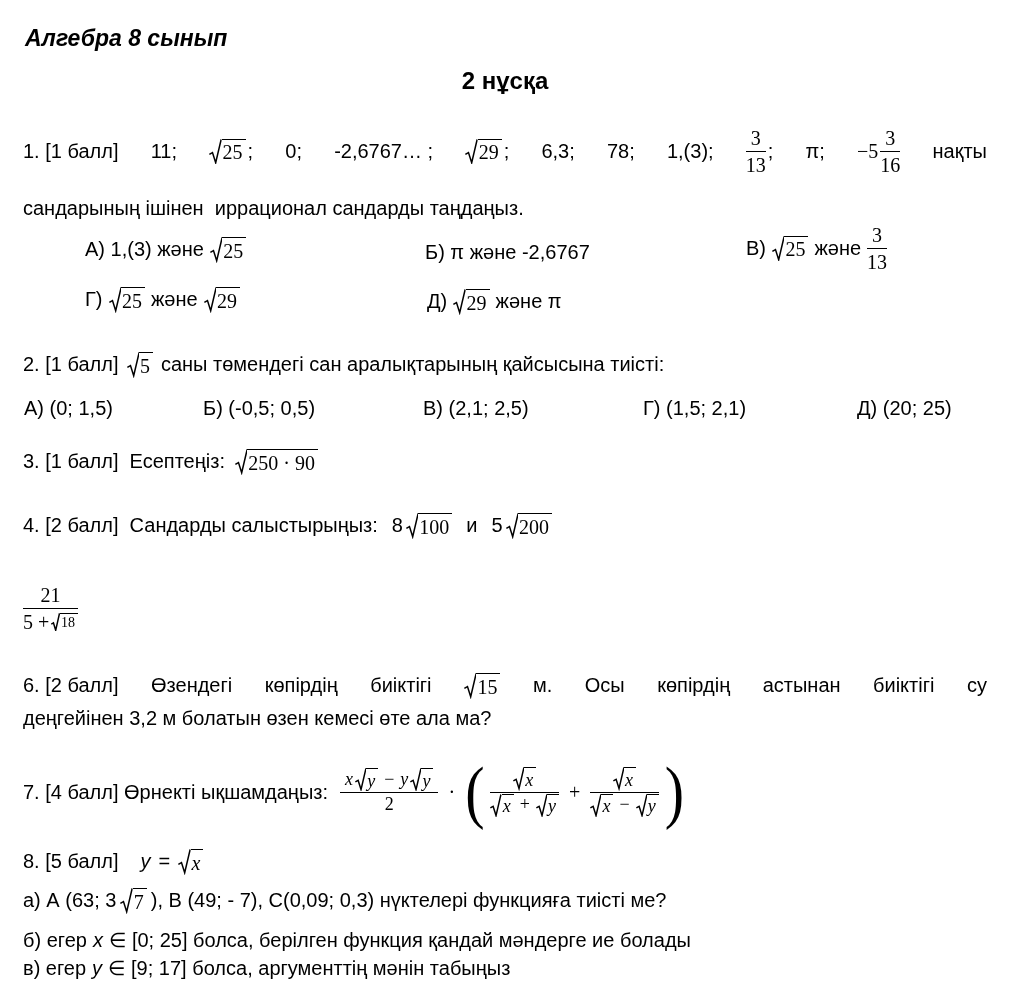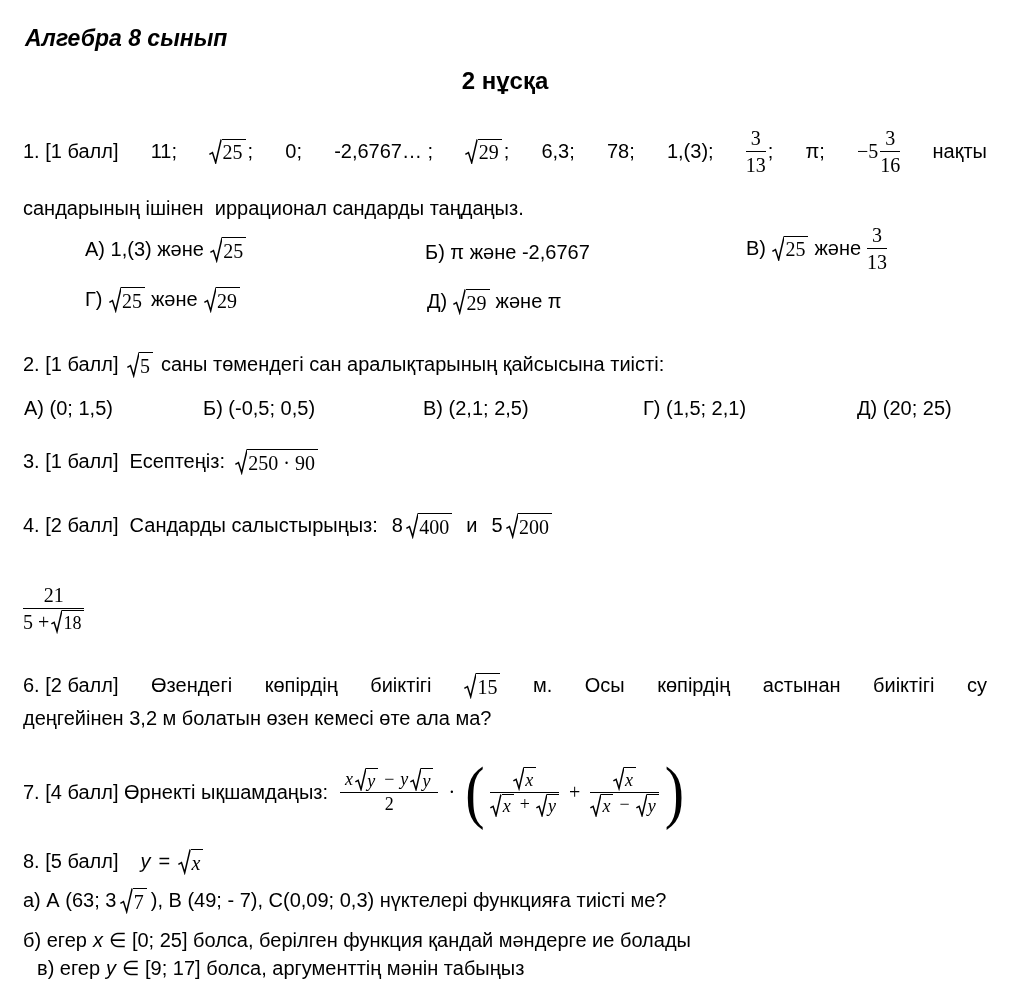--- a/index.html
+++ b/index.html
@@ -49,21 +49,21 @@
   .q3{left:23px;top:449px;}
   .q4{left:23px;top:513px;text-align:center;}
   .q5{left:23px;top:583px;}
   .q6l1{left:23px;top:673px;width:964px;display:flex;justify-content:space-between;align-items:center;}
   .q6l2{left:23px;top:707px;}
   .q7{left:23px;top:758px;}
   .q7 .frac{font-size:18px;}
   .q8h{left:23px;top:849px;}
   .q8a{left:23px;top:888px;}
   .q8b{left:23px;top:928px;}
-  .q8v{left:37px;top:956px;}
+  .q8v{left:23px;top:956px;}
   .mt20{font-size:20px;}
 </style>
 </head>
 <body>
 
 <div class="abs title">Алгебра 8 сынып</div>
 <div class="abs variant">2 нұсқа</div>
 
 <div class="abs q1l1">
   <span class="pw">1. [1 балл]</span>
@@ -162,37 +162,37 @@
         <path d="M0.3 12 L2.8 10.6 L5.4 18.6 L9.7 0.8 L10 0.8" fill="none" stroke="#000" stroke-width="1.5" vector-effect="non-scaling-stroke"></path>
       </svg><span class="rad">250 · 90</span></span>
 </div>
 
 <div class="abs row q4" style="gap:14px;">
   <span class="pw">4. [2 балл]  Сандарды салыстырыңыз:</span>
   <span class="pair">
     <span>8</span>
     <span class="sqrt mt20"><svg viewBox="0 0 10 20" preserveAspectRatio="none">
           <path d="M0.3 12 L2.8 10.6 L5.4 18.6 L9.7 0.8 L10 0.8" fill="none" stroke="#000" stroke-width="1.5" vector-effect="non-scaling-stroke"></path>
-        </svg><span class="rad">400</span></span>
+        </svg><span class="rad">100</span></span>
   </span>
   <span>и</span>
   <span class="pair">
     <span>5</span>
     <span class="sqrt mt20"><svg viewBox="0 0 10 20" preserveAspectRatio="none">
           <path d="M0.3 12 L2.8 10.6 L5.4 18.6 L9.7 0.8 L10 0.8" fill="none" stroke="#000" stroke-width="1.5" vector-effect="non-scaling-stroke"></path>
         </svg><span class="rad">200</span></span>
   </span>
 </div>
 
 <div class="abs row q5" style="gap:22px;">
   <span class="frac mt20">
     <span class="num">21</span>
     <span class="den drow">
       <span class="ser">5 +</span>
-      <span class="sqrt" style="font-size:18px;"><svg viewBox="0 0 10 20" preserveAspectRatio="none">
+      <span class="sqrt" style="font-size:14px;"><svg viewBox="0 0 10 20" preserveAspectRatio="none">
             <path d="M0.3 12 L2.8 10.6 L5.4 18.6 L9.7 0.8 L10 0.8" fill="none" stroke="#000" stroke-width="1.5" vector-effect="non-scaling-stroke"></path>
           </svg><span class="rad">18</span></span>
     </span>
   </span>
 </div>
 
 <div class="abs q6l1">
   <span class="pw">6. [2 балл]</span>
   <span>Өзендегі</span>
   <span>көпірдің</span>

